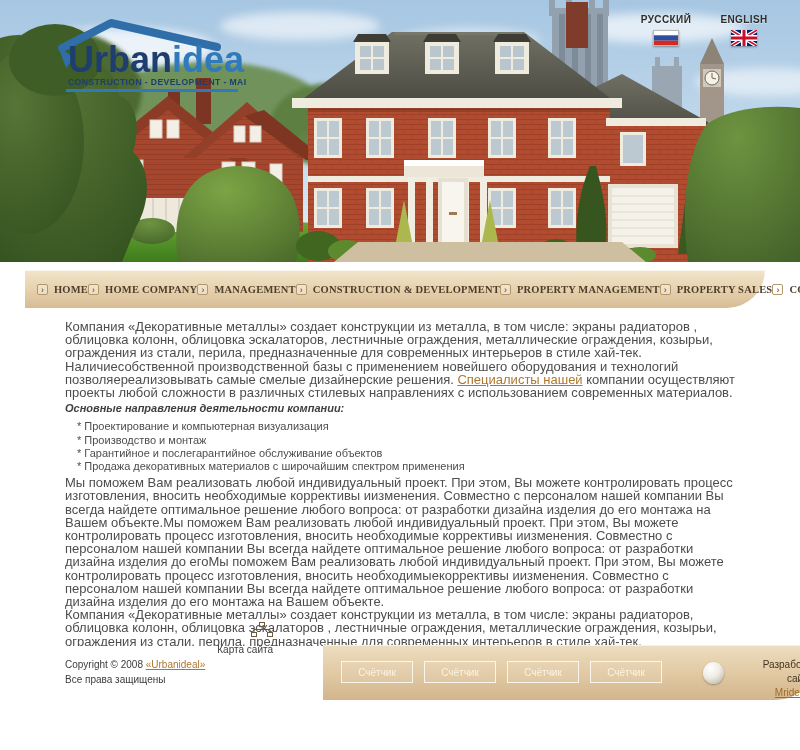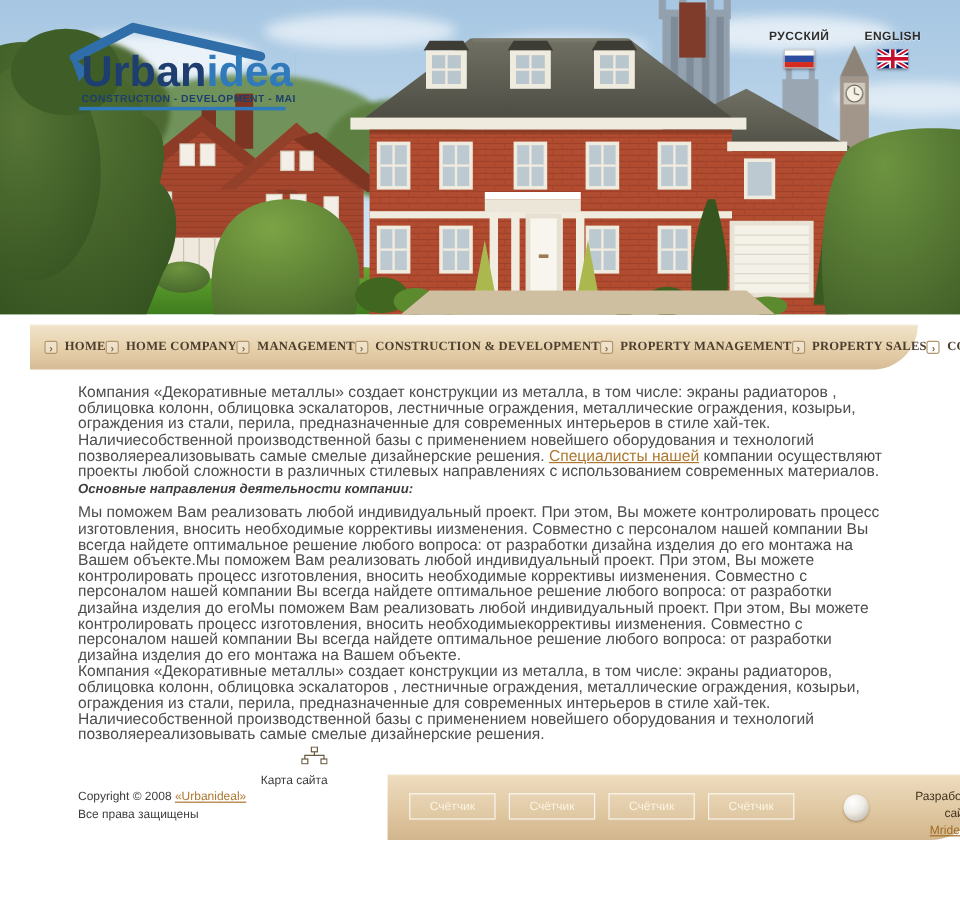--- a/index.html
+++ b/index.html
@@ -3,21 +3,21 @@
 <meta charset="utf-8">
 <style>
   html,body{margin:0;padding:0;background:#ffffff;}
   .page{position:relative;width:800px;height:750px;background:#ffffff;overflow:hidden;
         font-family:"Liberation Sans",sans-serif;}
 
   
   .hero{position:absolute;top:0;left:0;width:800px;height:262px;}
   .hero svg{display:block;}
   .logo{position:absolute;top:6px;left:16px;width:230px;height:90px;}
-  .lang{position:absolute;top:25px;width:52px;text-align:center;cursor:pointer;}
+  .lang{position:absolute;top:14px;width:52px;text-align:center;cursor:pointer;}
   .lang-ru{left:640px;}
   .lang-en{left:718px;}
   .lang .lbl{font-size:10px;font-weight:bold;color:#2d2d2d;letter-spacing:.4px;
              text-shadow:0 1px 1px rgba(255,255,255,.6);}
   .lang .flag{margin-top:5px;display:inline-block;line-height:0;
               box-shadow:0 1px 2px rgba(0,0,0,.35);}
 
   
   .nav{position:absolute;top:270px;left:25px;width:740px;height:38px;box-sizing:border-box;
        background:linear-gradient(180deg,#f2e5cb 0%,#e5d0ab 55%,#d6bc95 100%);
@@ -345,20 +345,26 @@
     </div>
     <div class="nav-item">
       <span class="nav-ico">›</span>
       <span class="nav-lbl">CONTACT US</span>
     </div>
   </div>
 
   <div class="content">
     <p class="p1"><span>Компания «Декоративные металлы» создает конструкции из металла, в том числе: экраны радиаторов , облицовка колонн, облицовка эскалаторов, лестничные ограждения, металлические ограждения, козырьи, ограждения из стали, перила, предназначенные для современных интерьеров в стиле хай-тек. Наличиесобственной производственной базы с применением новейшего оборудования и технологий позволяереализовывать самые смелые дизайнерские решения. </span><span class="txt-link">Специалисты нашей</span><span> компании осуществляют проекты любой сложности в различных стилевых направлениях с использованием современных материалов.</span></p>
     <div class="list-heading">Основные направления деятельности компании:</div>
+    <div class="dir-list">
+      <div class="li">Проектирование и компьютерная визуализация</div>
+      <div class="li">Производство и монтаж</div>
+      <div class="li">Гарантийное и послегарантийное обслуживание объектов</div>
+      <div class="li">Продажа декоративных материалов с широчайшим спектром применения</div>
+    </div>
     <p>Мы поможем Вам реализовать любой индивидуальный проект. При этом, Вы можете контролировать процесс изготовления, вносить необходимые коррективы иизменения. Совместно с персоналом нашей компании Вы всегда найдете оптимальное решение любого вопроса: от разработки дизайна изделия до его монтажа на Вашем объекте.Мы поможем Вам реализовать любой индивидуальный проект. При этом, Вы можете контролировать процесс изготовления, вносить необходимые коррективы иизменения. Совместно с персоналом нашей компании Вы всегда найдете оптимальное решение любого вопроса: от разработки дизайна изделия до егоМы поможем Вам реализовать любой индивидуальный проект. При этом, Вы можете контролировать процесс изготовления, вносить необходимыекоррективы иизменения. Совместно с персоналом нашей компании Вы всегда найдете оптимальное решение любого вопроса: от разработки дизайна изделия до его монтажа на Вашем объекте.</p>
     <p>Компания «Декоративные металлы» создает конструкции из металла, в том числе: экраны радиаторов, облицовка колонн, облицовка эскалаторов , лестничные ограждения, металлические ограждения, козырьи, ограждения из стали, перила, предназначенные для современных интерьеров в стиле хай-тек. Наличиесобственной производственной базы с применением новейшего оборудования и технологий позволяереализовывать самые смелые дизайнерские решения.</p>
   </div>
 
   <div class="copyright">
     <div><span>Copyright © 2008 </span><span class="txt-link">«Urbanideal»</span></div>
     <div>Все права защищены</div>
   </div>
 
   <div class="sitemap">

